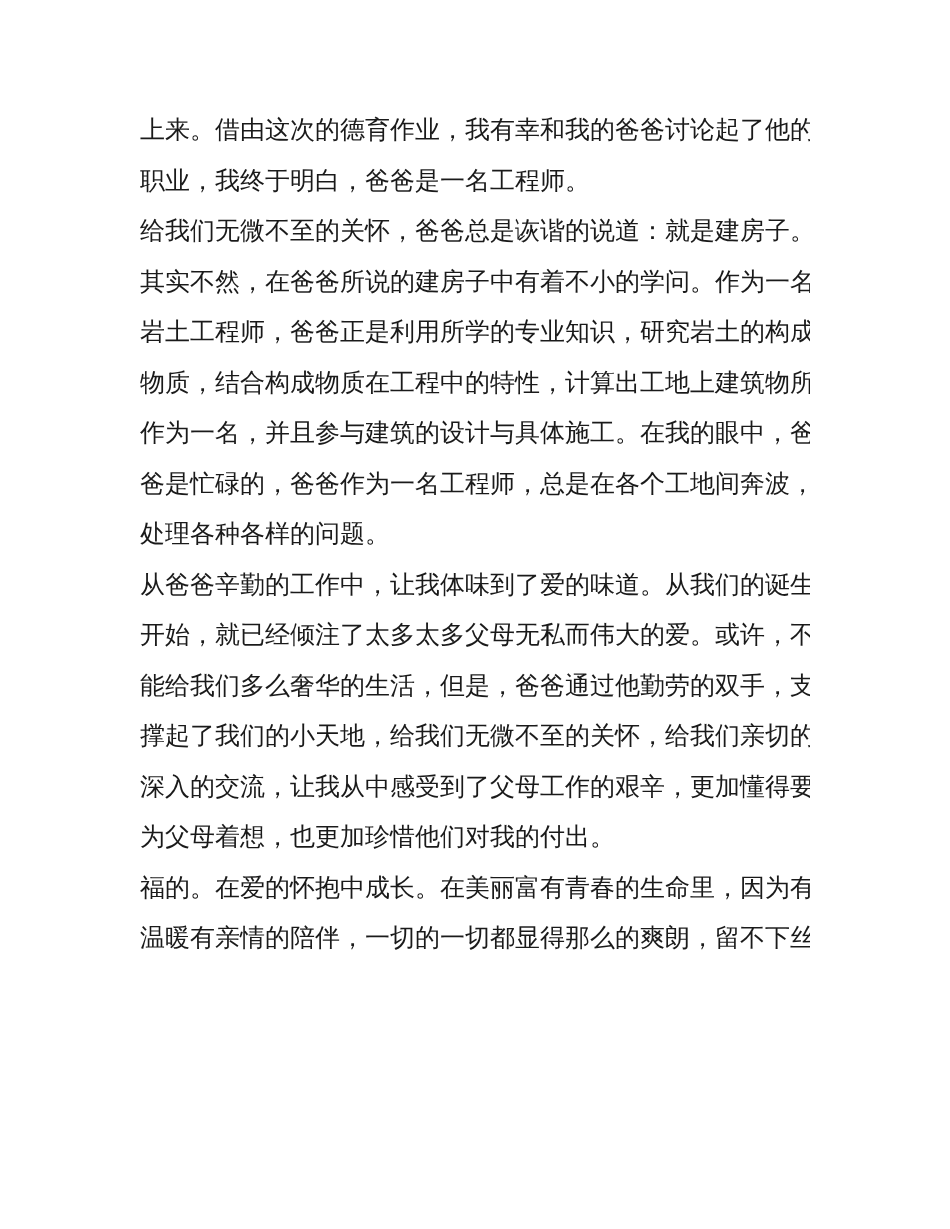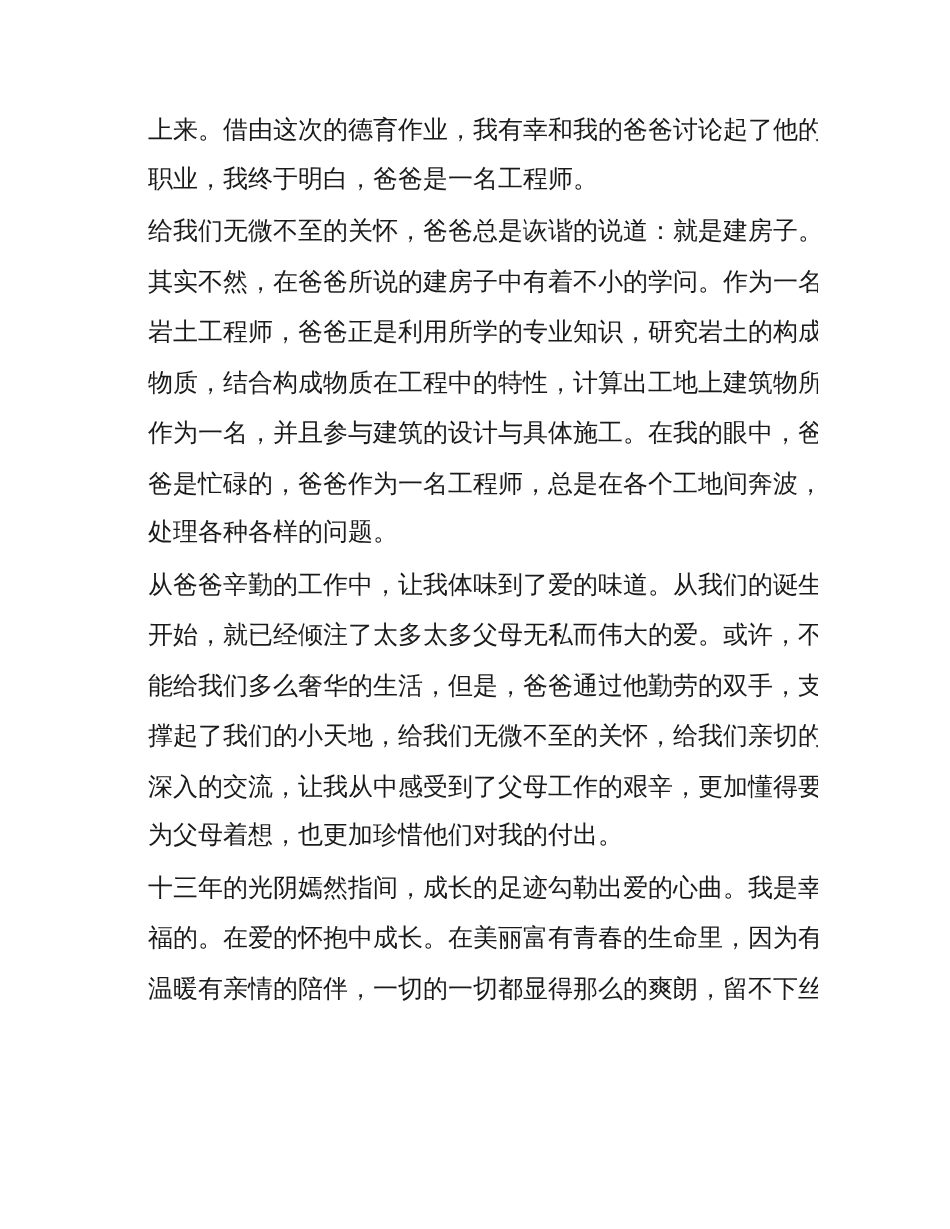--- a/index.html
+++ b/index.html
@@ -15,34 +15,32 @@
     overflow: hidden;
     font-family: "Liberation Serif", "DejaVu Serif", serif;
   }
   .doc {
     position: absolute;
     left: 140px;
     top: 105px;
     width: 670px;
     color: #1a1a1a;
     font-size: 25px;
-    margin-left: 8px;
   }
   .line {
     height: 50.5px;
     line-height: 50.5px;
     text-align: justify;
     text-align-last: justify;
     white-space: nowrap;
     overflow: hidden;
   }
   .line.para-end {
     text-align: left;
     text-align-last: left;
-    font-family: Liberation Mono, monospace;
   }
 </style>
 </head>
 <body>
 
 <div class="page">
   <div class="doc">
     <div class="line">上来。借由这次的德育作业，我有幸和我的爸爸讨论起了他的</div>
     <div class="line para-end">职业，我终于明白，爸爸是一名工程师。</div>
     <div class="line">给我们无微不至的关怀，爸爸总是诙谐的说道：就是建房子。</div>
@@ -51,17 +49,16 @@
     <div class="line">物质，结合构成物质在工程中的特性，计算出工地上建筑物所</div>
     <div class="line">作为一名，并且参与建筑的设计与具体施工。在我的眼中，爸</div>
     <div class="line">爸是忙碌的，爸爸作为一名工程师，总是在各个工地间奔波，</div>
     <div class="line para-end">处理各种各样的问题。</div>
     <div class="line">从爸爸辛勤的工作中，让我体味到了爱的味道。从我们的诞生</div>
     <div class="line">开始，就已经倾注了太多太多父母无私而伟大的爱。或许，不</div>
     <div class="line">能给我们多么奢华的生活，但是，爸爸通过他勤劳的双手，支</div>
     <div class="line">撑起了我们的小天地，给我们无微不至的关怀，给我们亲切的</div>
     <div class="line">深入的交流，让我从中感受到了父母工作的艰辛，更加懂得要</div>
     <div class="line para-end">为父母着想，也更加珍惜他们对我的付出。</div>
-    <div class="line">十三年的光阴嫣然指间，成长的足迹勾勒出爱的心曲。我是幸</div>
     <div class="line">福的。在爱的怀抱中成长。在美丽富有青春的生命里，因为有</div>
     <div class="line">温暖有亲情的陪伴，一切的一切都显得那么的爽朗，留不下丝</div>
   </div>
 </div>
 
 </body></html>

